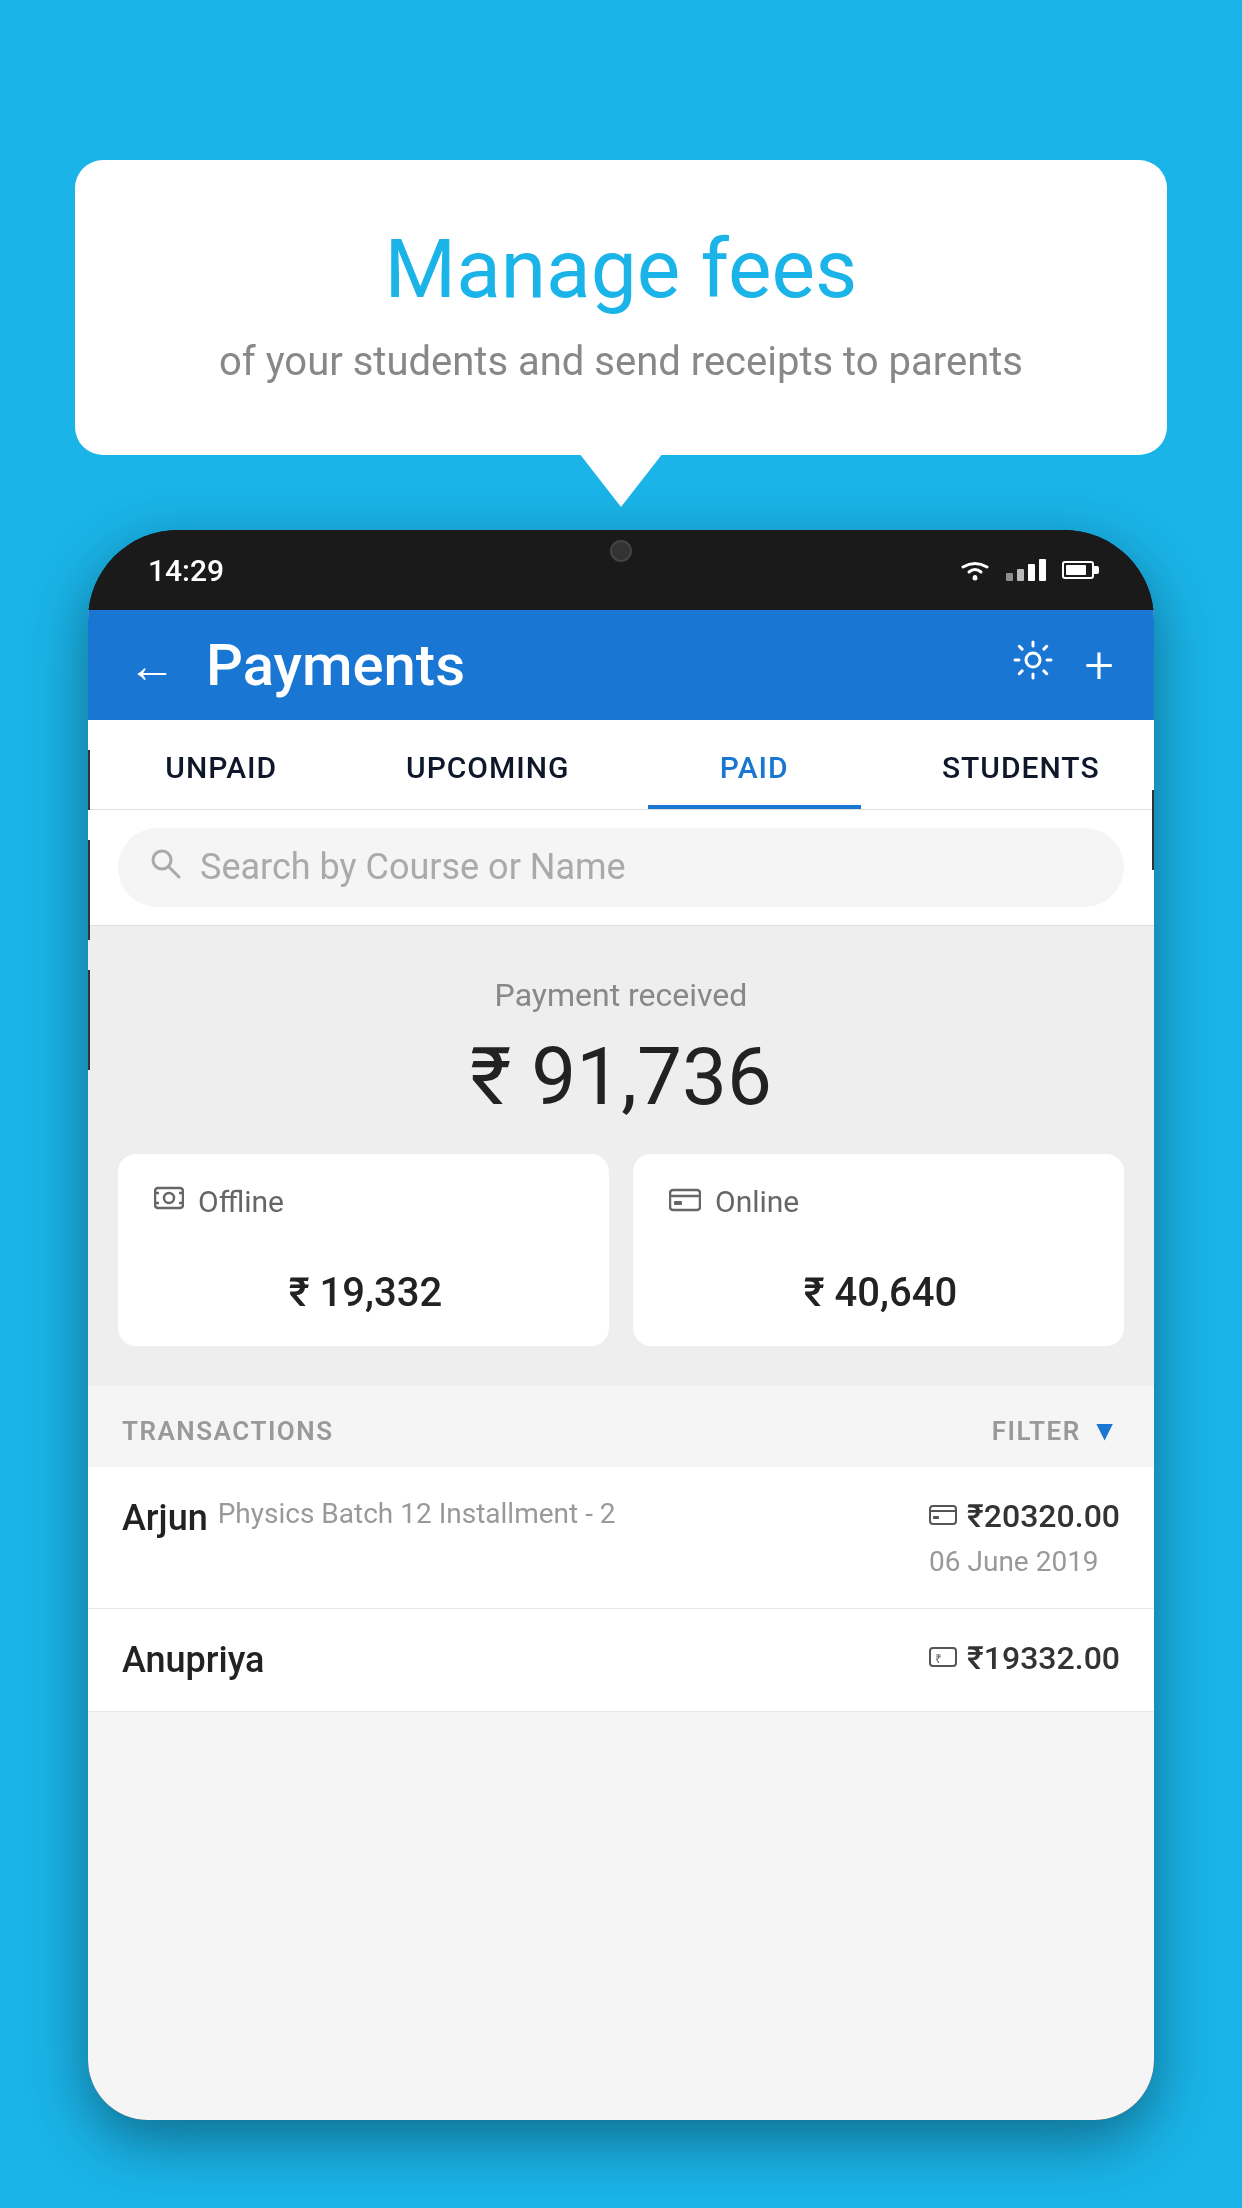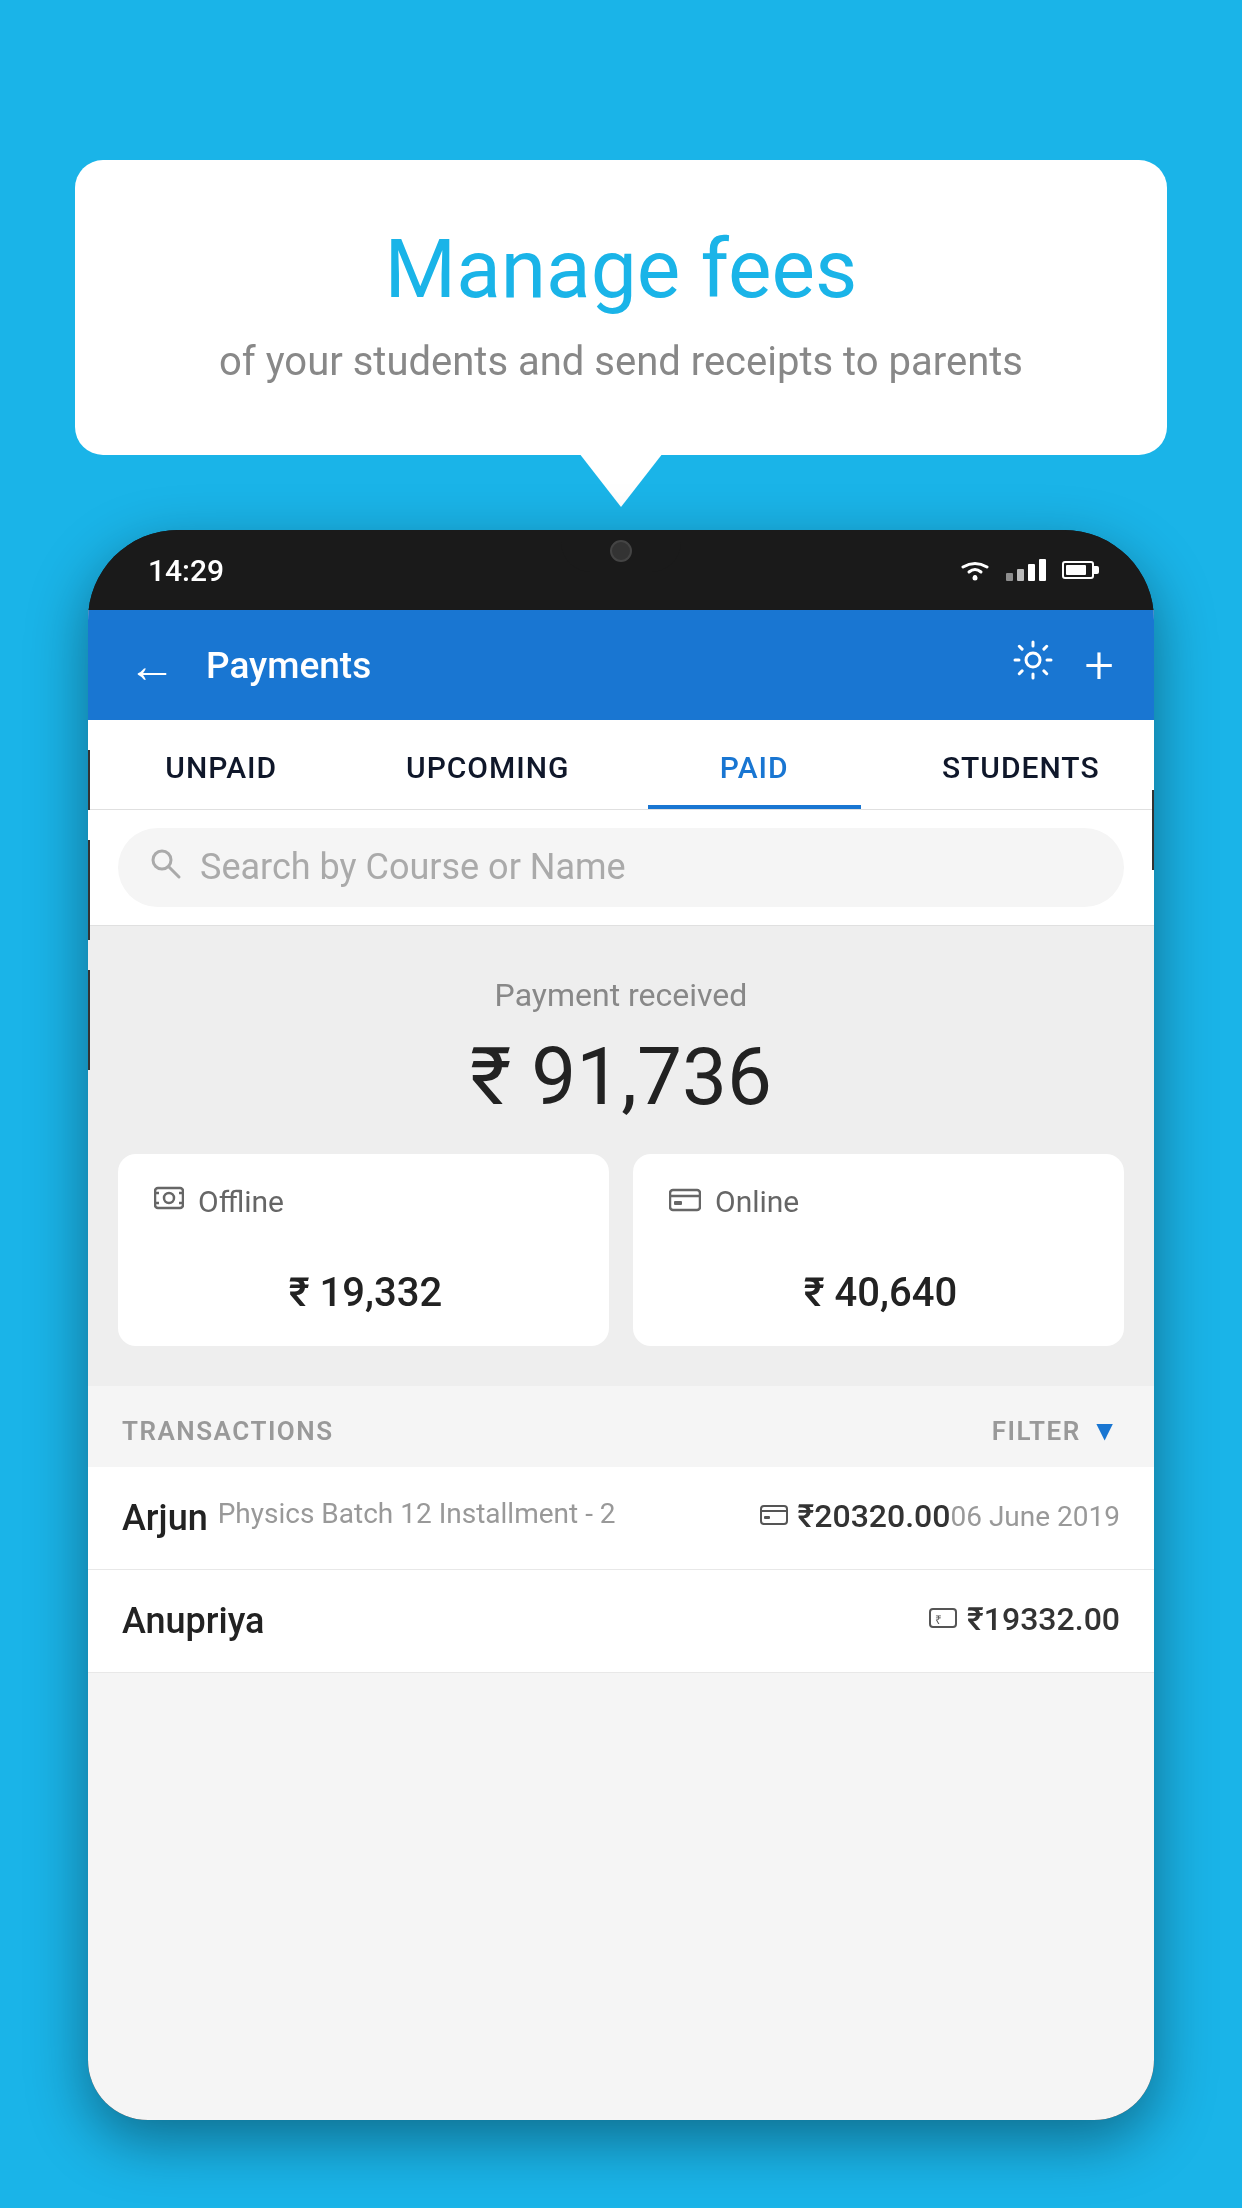--- a/index.html
+++ b/index.html
@@ -137,21 +137,21 @@
     }
 
     .back-arrow {
       color: #fff;
       font-size: 48px;
       cursor: pointer;
     }
 
     .header-title {
       color: #fff;
-      font-size: 37px;
+      font-size: 58px;
       font-weight: 500;
       flex: 1;
     }
 
     .header-icons {
       display: flex;
       align-items: center;
       gap: 30px;
     }
 
@@ -325,22 +325,23 @@
       color: #222;
     }
 
     .txn-detail {
       font-size: 28px;
       color: #999;
     }
 
     .txn-right {
       display: flex;
-      flex-direction: row;
-      align-items: center;
+      flex-direction: column;
+      align-items: flex-start;
+      gap: 10px;
     }
 
     .txn-amount-row {
       display: flex;
       align-items: center;
       gap: 10px;
     }
 
     .txn-amount {
       font-size: 32px;

